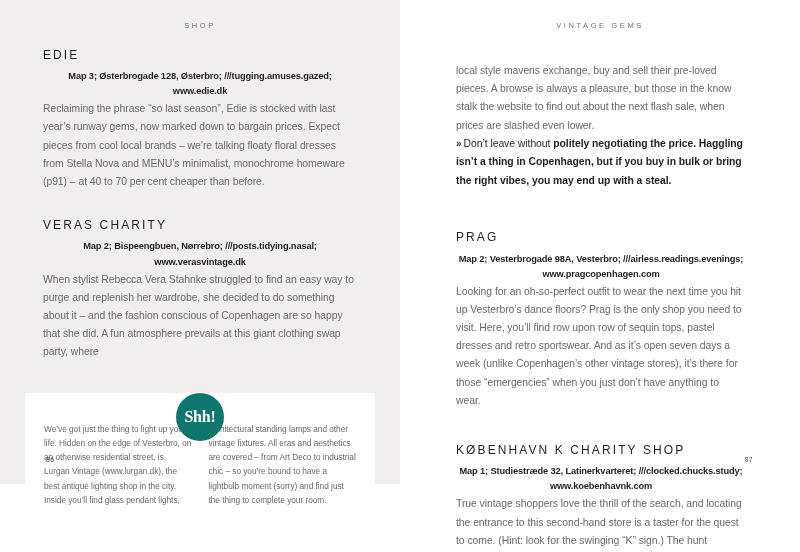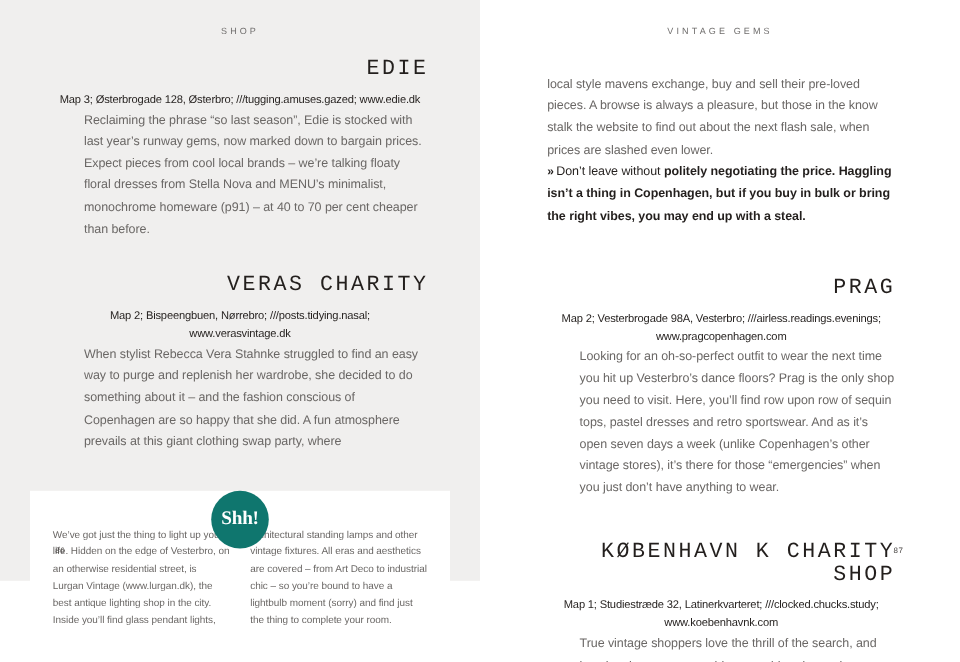--- a/index.html
+++ b/index.html
@@ -48,48 +48,47 @@
   .col {
     padding: 0 43px;
     box-sizing: border-box;
   }
   .page-right .col {
     padding: 0 54px 0 56px;
   }
 
   
   h2.entry-title {
-    font-size: 18px;
+    font-size: 12px;
     font-weight: 400;
     letter-spacing: 2.1px;
     color: #231f1d;
-    text-align: right;
+    text-align: left;
     margin: 0;
     line-height: 1.1;
-    font-family: Liberation Mono, monospace;
   }
   .entry-meta {
     font-size: 9.3px;
-    font-weight: 400;
+    font-weight: 700;
     color: #231f1d;
     text-align: center;
     line-height: 1.62;
     letter-spacing: -0.15px;
     margin: 7px 0 1px 0;
   }
   .entry-body {
     font-size: 10.4px;
     font-weight: 400;
     color: #6a6765;
     line-height: 1.75;
     letter-spacing: -0.05px;
     margin: 0;
     text-align: left;
   }
-  .entry-body.tight { margin-top: 1px; margin-left: 27px; }
+  .entry-body.tight { margin-top: 1px; }
 
   .entry-block { margin-bottom: 0; }
 
   
   .sp-edie   { margin-top: 19px; }
   .sp-veras  { margin-top: 28px; }
   .sp-prag   { margin-top: 41px; }
   .sp-kbh    { margin-top: 34px; }
   .sp-right-top { margin-top: 32px; }
 

